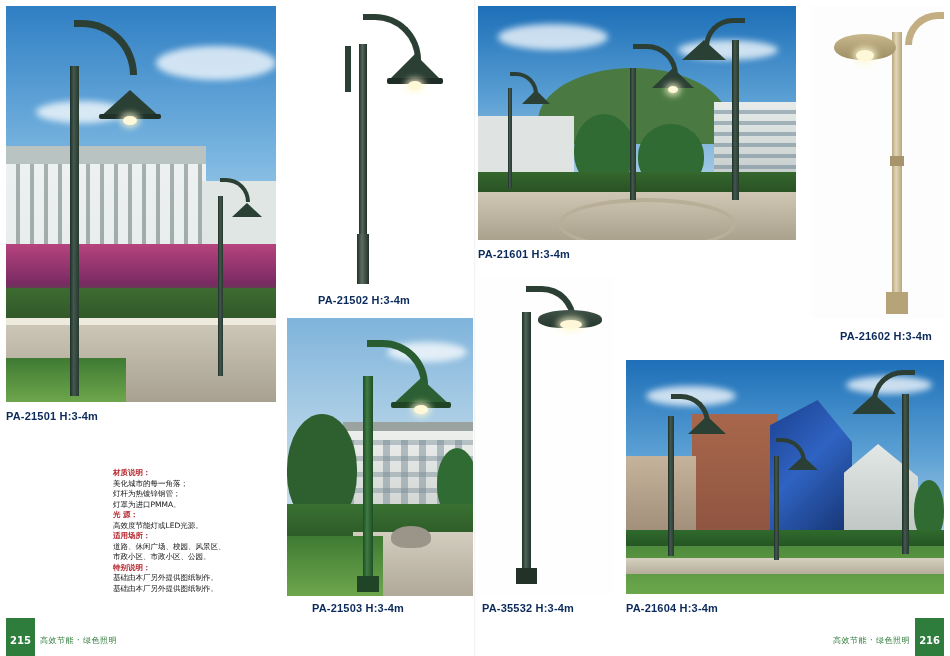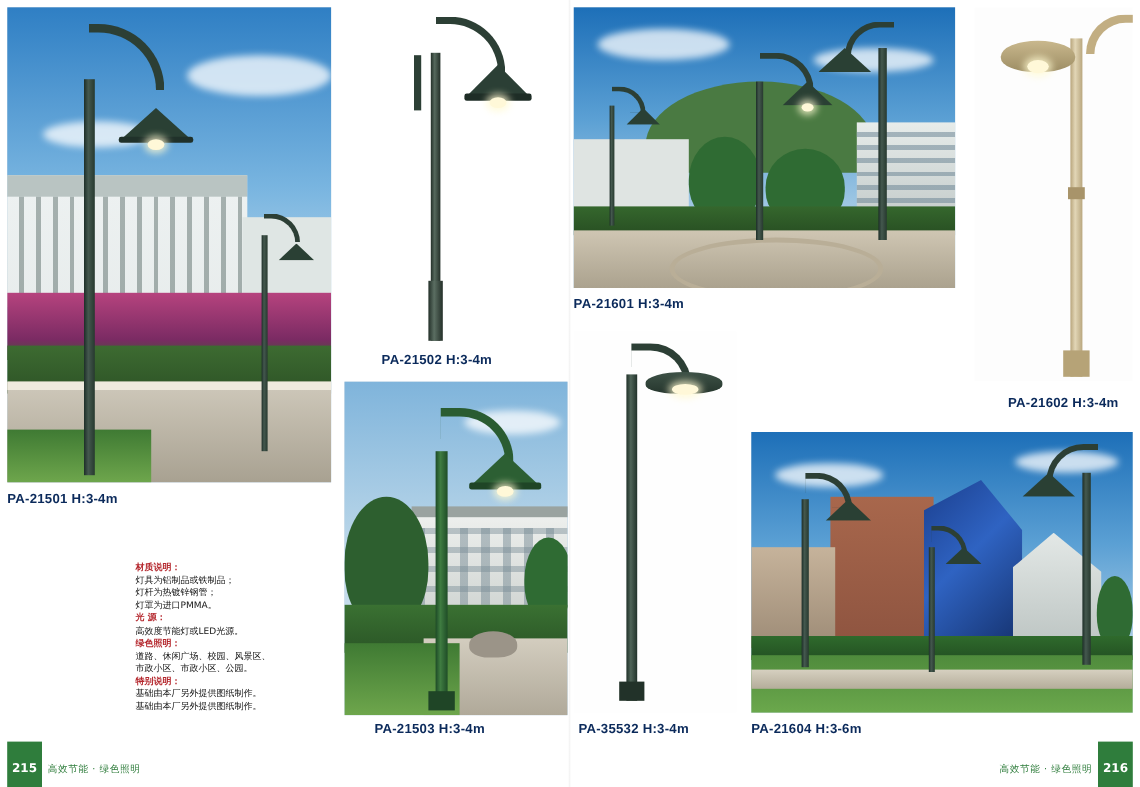--- a/index.html
+++ b/index.html
@@ -213,26 +213,26 @@
     <div class="arm" style="left:80px; top:22px; width:54px; height:38px; border-width:7px; border-color:#2a5c31;"></div>
     <div class="shade" style="left:104px; top:60px; width:60px; height:28px; background:#2c5f33;"></div>
     <div style="position:absolute;left:104px;top:84px;width:60px;height:6px;background:#1f4526;border-radius:2px;"></div>
     <div class="bulb" style="left:127px; top:87px; width:14px; height:9px;"></div>
     <div style="position:absolute;left:70px;top:258px;width:22px;height:16px;background:#1f4526;"></div>
   </div>
   <div class="cap" style="left:287px; top:602px;padding-left:25px;">PA-21503 H:3-4m</div>
 
   <div class="spec" style="left:113px; top:468px; width:160px;">
     <div class="hd">材质说明：</div>
-    <div>灯具为铝制品或铁制品；</div>
+    <div>美化城市的每一角落；</div>
     <div>灯杆为热镀锌钢管；</div>
     <div>灯罩为进口PMMA。</div>
     <div class="hd">光    源：</div>
     <div>高效度节能灯或LED光源。</div>
-    <div class="hd">绿色照明：</div>
+    <div class="hd">适用场所：</div>
     <div>道路、休闲广场、校园、风景区、</div>
     <div>市政小区、市政小区、公园。</div>
     <div class="hd">特别说明：</div>
     <div>基础由本厂另外提供图纸制作。</div>
     <div>基础由本厂另外提供图纸制作。</div>
   </div>
 
   <div class="spine"></div>
 
   <div class="photo" style="left:478px; top:6px; width:318px; height:234px;">
@@ -311,21 +311,21 @@
     <div class="shade" style="left:62px; top:56px; width:38px; height:18px;"></div>
 
     <div class="pole" style="left:148px; top:96px; width:5px; height:104px;"></div>
     <div class="arm" style="left:150px; top:78px; width:26px; height:20px; border-width:4px;"></div>
     <div class="shade" style="left:162px; top:96px; width:30px; height:14px;"></div>
 
     <div class="pole" style="left:276px; top:34px; width:7px; height:160px;"></div>
     <div class="arm" style="left:246px; top:10px; width:38px; height:26px; border-width:5px; transform:scaleX(-1);"></div>
     <div class="shade" style="left:226px; top:34px; width:44px; height:20px;"></div>
   </div>
-  <div class="cap" style="left:626px; top:602px;">PA-21604 H:3-6m</div>
+  <div class="cap" style="left:626px; top:602px;">PA-21604 H:3-4m</div>
 
   <div class="footbar" style="left:6px;">
     <span class="pnum">215</span>
     <span class="fttext">高效节能 · 绿色照明</span>
   </div>
   <div class="footbar" style="right:6px;">
     <span class="fttext">高效节能 · 绿色照明</span>
     <span class="pnum">216</span>
   </div>
 

